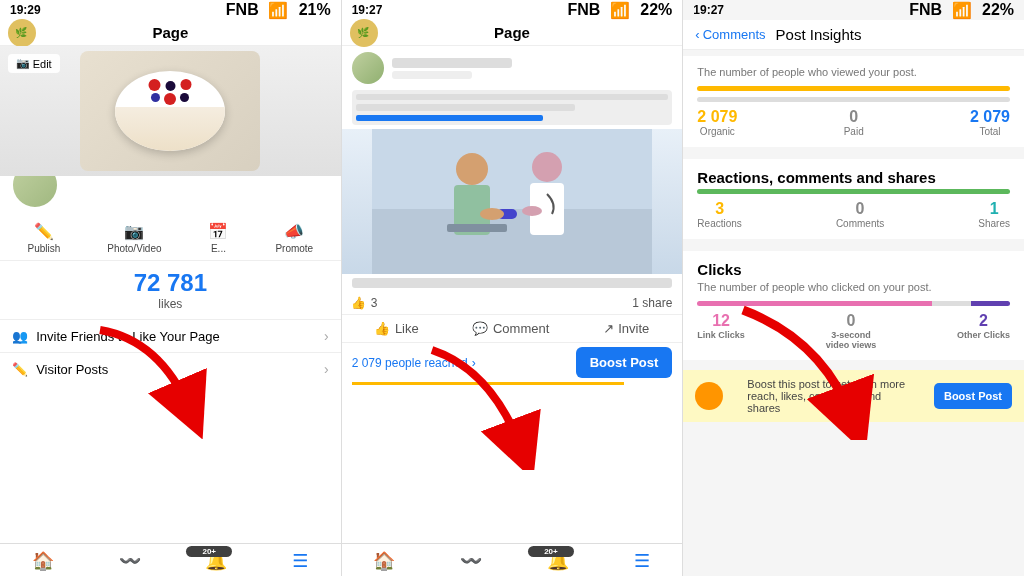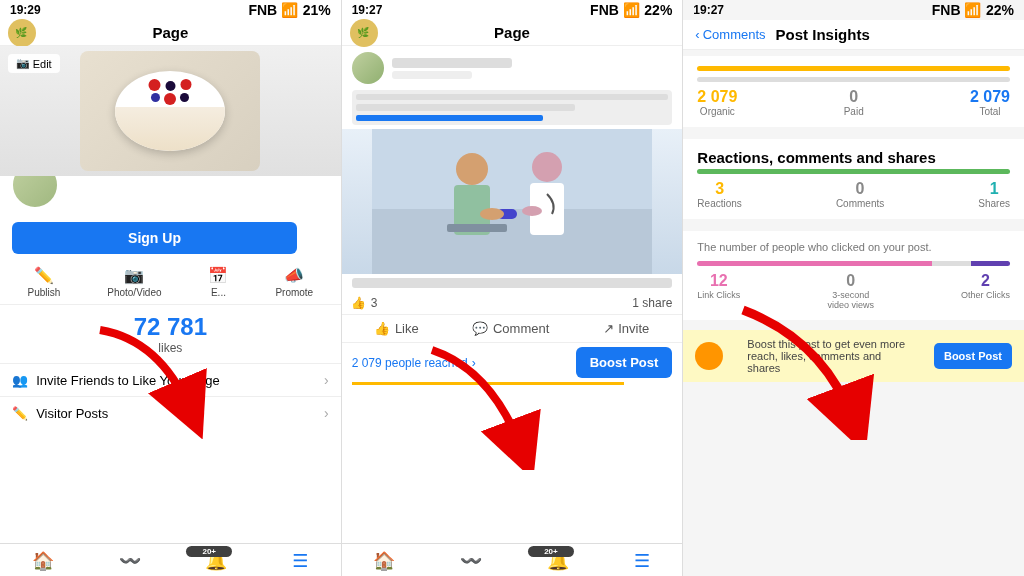--- a/index.html
+++ b/index.html
@@ -16,21 +16,21 @@
       display: flex;
       justify-content: space-between;
       align-items: center;
       padding: 4px 10px;
       font-size: 11px;
       font-weight: 600;
       background: #fff;
       height: 20px;
     }
     .status-bar .time { font-weight: 700; font-size: 12px; }
-    .status-icons { display: flex; align-items: center; gap: 4px; font-size: 14px; }
+    .status-icons { display: flex; align-items: center; gap: 10px; font-size: 16px; }
 
     
     .p1-header {
       display: flex;
       align-items: center;
       justify-content: center;
       padding: 4px;
       border-bottom: 1px solid #eee;
       position: relative;
     }
@@ -245,21 +245,21 @@
       background: #f5f5f5;
     }
     .p3-header {
       display: flex;
       align-items: center;
       padding: 6px 12px;
       background: #fff;
       border-bottom: 1px solid #eee;
     }
     .p3-back { color: #1877f2; font-size: 13px; display: flex; align-items: center; gap: 3px; }
-    .p3-title { font-size: 15px; font-weight: 700; margin-left: 10px; }
+    .p3-title { font-size: 15px; font-weight: 400; margin-left: 10px; }
 
     .p3-section {
       background: #fff;
       margin: 6px 0;
       padding: 10px 14px;
     }
     .p3-section-title { font-size: 15px; font-weight: 700; margin-bottom: 3px; }
     .p3-section-sub { font-size: 11px; color: #777; margin-bottom: 8px; }
 
     .p3-bar-row {
@@ -316,21 +316,21 @@
     .p3-clicks-metrics {
       display: flex;
       justify-content: space-between;
       margin-top: 4px;
     }
     .p3-click-metric { text-align: center; }
     .p3-click-val { font-size: 16px; font-weight: 700; }
     .val-pink { color: #e870b0; }
     .val-gray { color: #888; }
     .val-purple { color: #6040b0; }
-    .p3-click-label { font-size: 9px; color: #777; max-width: 60px; }
+    .p3-click-label { font-size: 9px; color: #777; max-width: 60px; font-weight: bold; }
 
     
     .arrow-svg { position: absolute; pointer-events: none; }
 
     .panel1-container { position: relative; flex: 1; display: flex; flex-direction: column; overflow: hidden; border-right: 1px solid #ddd; }
     .panel2-container { position: relative; flex: 1; display: flex; flex-direction: column; overflow: hidden; border-right: 1px solid #ddd; }
     .panel3-container { position: relative; flex: 1; display: flex; flex-direction: column; overflow: hidden; }
   </style>
 </head>
 <body>
@@ -374,23 +374,20 @@
       <span>Edit</span>
     </button>
   </div>
 
   <div style="padding:4px 10px 0;">
     <div class="profile-avatar-area">
       <div class="profile-avatar"></div>
     </div>
   </div>
 
-  <div style="padding:2px 12px;">
-    <button class="signup-btn">Sign Up</button>
-  </div>
 
   <div class="action-bar">
     <div class="action-item">
       <span class="action-icon">✏️</span>
       <span>Publish</span>
     </div>
     <div class="action-item">
       <span class="action-icon">📷</span>
       <span>Photo/Video</span>
     </div>
@@ -569,20 +566,21 @@
 
   <div class="p3-header">
     <div class="p3-back">
       <span>‹</span>
       <span>Comments</span>
     </div>
     <span class="p3-title">Post Insights</span>
   </div>
 
   <div class="p3-section">
+    <div class="p3-section-sub">The number of people who viewed your post.</div>
     <div class="p3-bar-row bar-orange"></div>
     <div class="p3-bar-row bar-gray"></div>
     <div class="p3-metrics">
       <div class="p3-metric">
         <div class="p3-metric-val">2 079</div>
         <div class="p3-metric-label">Organic</div>
       </div>
       <div class="p3-metric">
         <div class="p3-metric-val" style="color:#888;">0</div>
         <div class="p3-metric-label">Paid</div>
@@ -607,20 +605,21 @@
         <div class="p3-metric-label">Comments</div>
       </div>
       <div class="p3-metric">
         <div class="p3-metric-val" style="color:#20b0b0;">1</div>
         <div class="p3-metric-label">Shares</div>
       </div>
     </div>
   </div>
 
   <div class="p3-section">
+    <div class="p3-section-title">Clicks</div>
     <div class="p3-section-sub">The number of people who clicked on your post.</div>
     <div style="display:flex; gap:0; height:5px; margin-bottom:6px;">
       <div style="flex:6;background:#e870b0;border-radius:3px 0 0 3px;"></div>
       <div style="flex:1;background:#ddd;"></div>
       <div style="flex:1;background:#6040b0;border-radius:0 3px 3px 0;"></div>
     </div>
     <div class="p3-clicks-metrics">
       <div class="p3-click-metric">
         <div class="p3-click-val val-pink">12</div>
         <div class="p3-click-label">Link Clicks</div>

